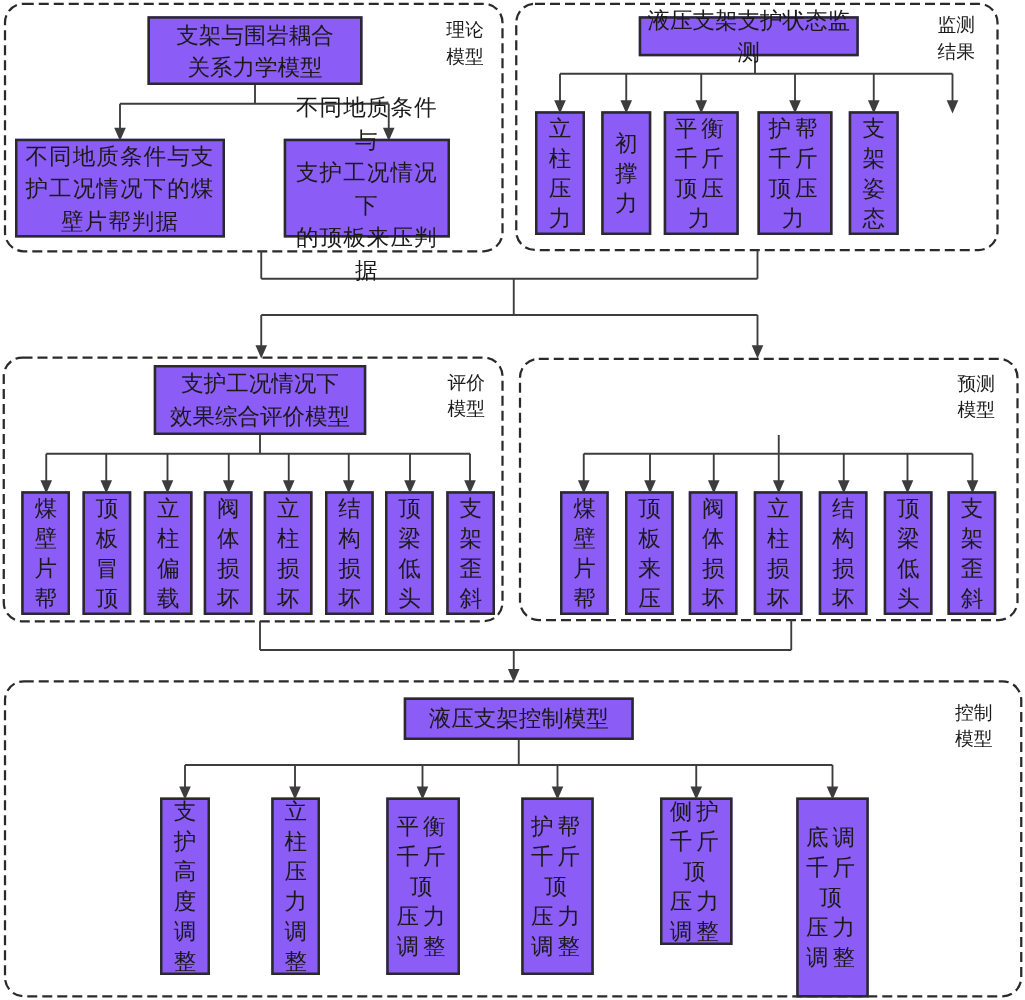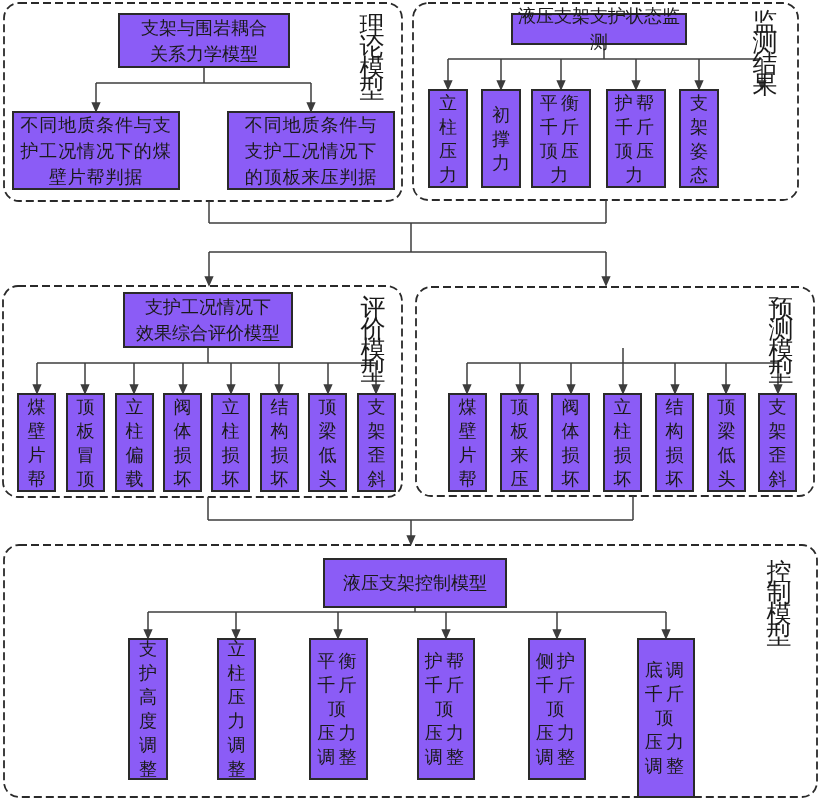--- a/index.html
+++ b/index.html
@@ -5,21 +5,21 @@
   html,body{margin:0;padding:0;background:#fff;}
   .canvas{position:relative;width:820px;height:800px;background:#fff;overflow:hidden;
           font-family:"Liberation Serif","DejaVu Serif",serif;color:#1a1a1a;}
   .layer{position:absolute;left:0;top:0;}
   .node{position:absolute;box-sizing:border-box;background:#8b5cf6;border:2px solid #2a2a2a;
         display:flex;align-items:center;justify-content:center;text-align:center;
         white-space:pre-line;font-size:18px;line-height:24px;}
   .main{line-height:26px;}
   .para{line-height:26px;letter-spacing:.05em;}
   .sp{letter-spacing:.18em;}
-  .glabel{position:absolute;text-align:center;white-space:pre-line;font-size:25px;
+  .glabel{position:absolute;text-align:center;white-space:pre-line;font-size:15px;
           line-height:21px;width:46px;}
 </style>
 </head>
 <body>
 
 <div class="canvas">
 
   <svg class="layer" width="820" height="800" fill="none" stroke="#3d3d3d" stroke-width="1.5">
 
     <rect x="4" y="3" width="398" height="198" rx="15" stroke="#2a2a2a" stroke-width="1.8" stroke-dasharray="8,4"></rect>
@@ -141,21 +141,21 @@
   <div class="glabel" style="left:758px;top:298px;">预测
 模型</div>
   <div class="glabel" style="left:756px;top:561px;">控制
 模型</div>
 
   <div class="node main" style="left:118px;top:13px;width:172px;height:55px;">支架与围岩耦合
 关系力学模型</div>
   <div class="node para" style="left:12px;top:111px;width:168px;height:79px;">不同地质条件与支
 护工况情况下的煤
 壁片帮判据</div>
-  <div class="node para" style="left:227px;top:111px;width:168px;height:79px;">不同地质条件与
+  <div class="node para" style="left:227px;top:111px;width:133px;height:79px;">不同地质条件与
 支护工况情况下
 的顶板来压判据</div>
 
   <div class="node main" style="left:511px;top:13px;width:176px;height:32px;">液压支架支护状态监测</div>
   <div class="node" style="left:428px;top:89px;width:40px;height:99px;">立
 柱
 压
 力</div>
   <div class="node" style="left:481px;top:89px;width:40px;height:99px;">初
 撑
@@ -230,21 +230,21 @@
 坏</div>
   <div class="node" style="left:707px;top:393px;width:39px;height:99px;">顶
 梁
 低
 头</div>
   <div class="node" style="left:758px;top:393px;width:39px;height:99px;">支
 架
 歪
 斜</div>
 
-  <div class="node main" style="left:323px;top:558px;width:184px;height:50px;">液压支架控制模型</div>
+  <div class="node main" style="left:323px;top:558px;width:184px;height:34px;">液压支架控制模型</div>
   <div class="node" style="left:128px;top:638px;width:40px;height:142px;">支
 护
 高
 度
 调
 整</div>
   <div class="node" style="left:217px;top:638px;width:39px;height:142px;">立
 柱
 压
 力
@@ -253,21 +253,21 @@
   <div class="node sp" style="left:309px;top:638px;width:59px;height:142px;">平衡
 千斤
 顶
 压力
 调整</div>
   <div class="node sp" style="left:417px;top:638px;width:58px;height:142px;">护帮
 千斤
 顶
 压力
 调整</div>
-  <div class="node sp" style="left:528px;top:638px;width:58px;height:142px;">侧护
+  <div class="node sp" style="left:528px;top:638px;width:58px;height:118px;">侧护
 千斤
 顶
 压力
 调整</div>
   <div class="node sp" style="left:637px;top:638px;width:58px;height:160px;">底调
 千斤
 顶
 压力
 调整</div>
 

